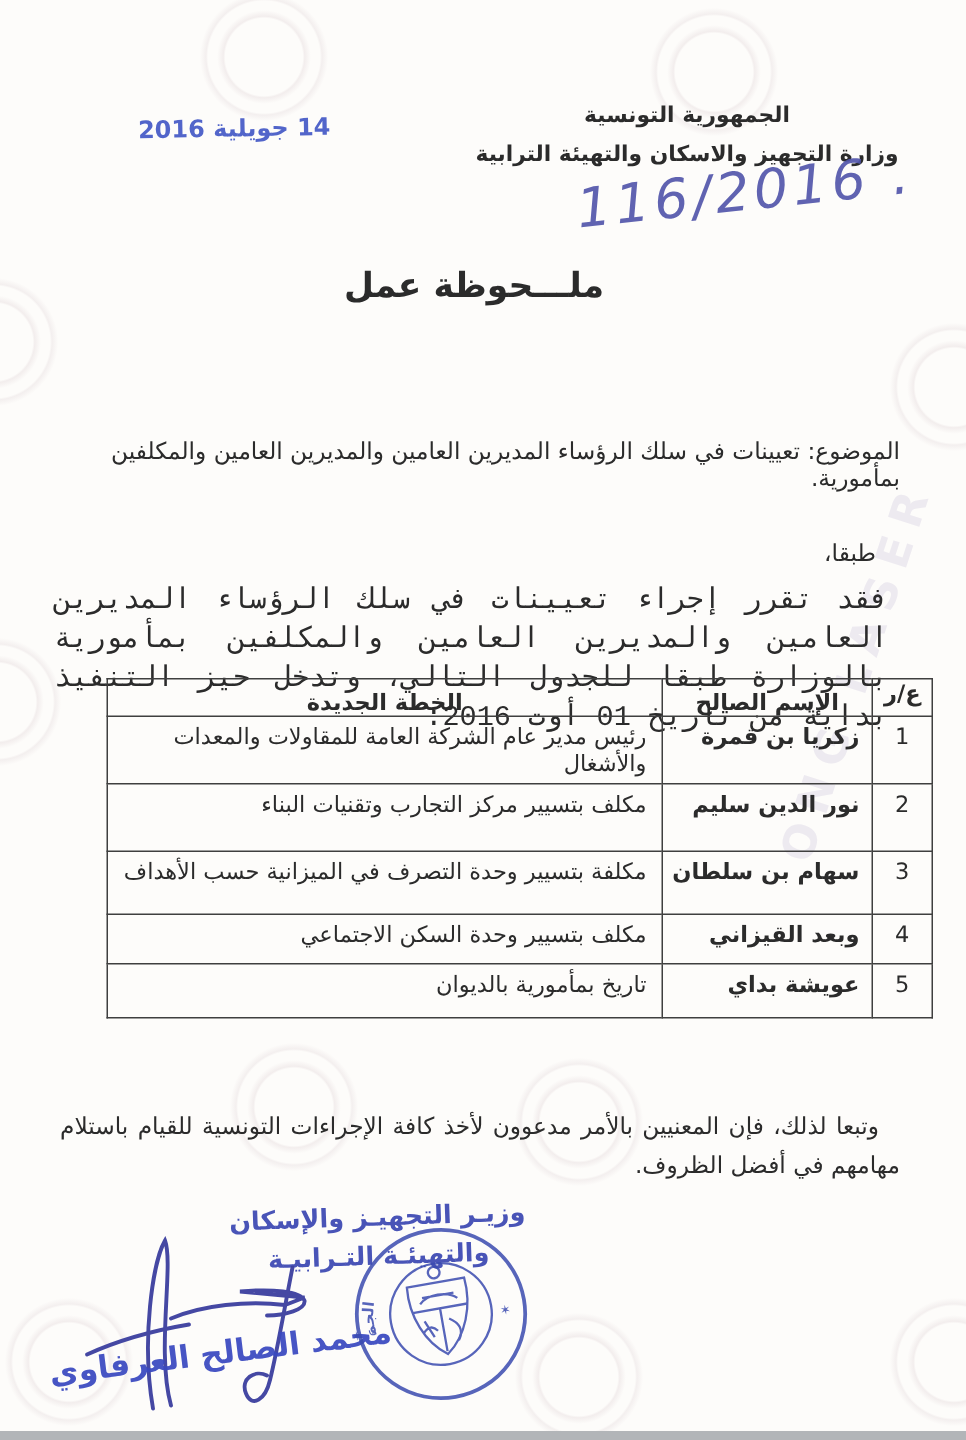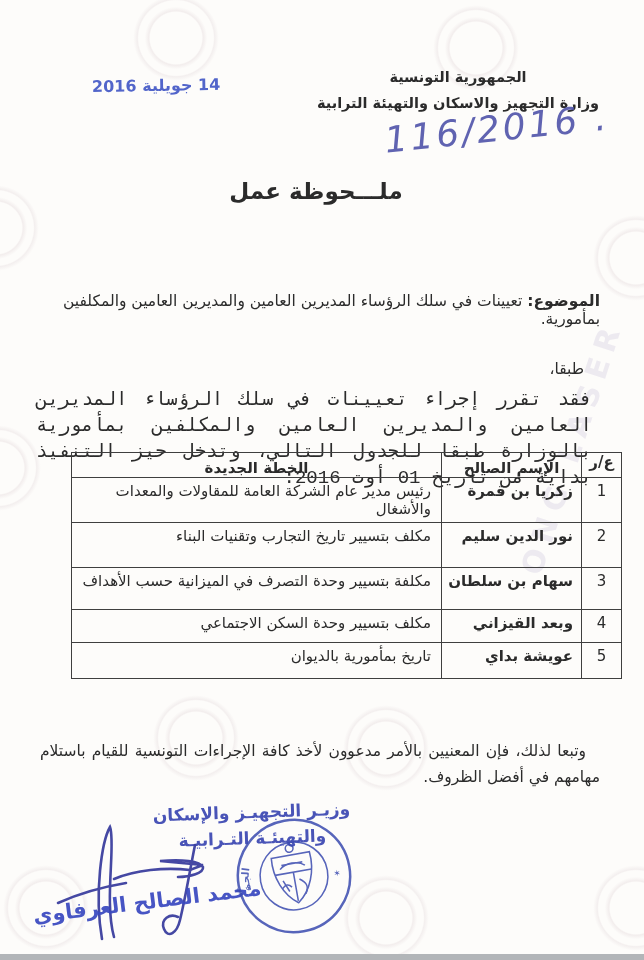--- a/index.html
+++ b/index.html
@@ -38,21 +38,21 @@
   .ref-number {
     position:absolute; top:108px; left:384px;
     direction:ltr; font-style:italic; font-size:36px; letter-spacing:3px;
     color:#5357ab; transform:rotate(-6deg); opacity:.92;
   }
   .doc-title {
     position:absolute; top:178px; left:0; right:12px;
     text-align:center; font-size:23px; font-weight:bold;
   }
   .subject { position:absolute; top:292px; right:44px; left:36px; font-size:15.5px; }
-  .subject-label { font-weight:bold; margin-left:5px; }
+  .subject-label { font-weight:normal; margin-left:5px; }
   .salutation { position:absolute; top:360px; right:60px; font-size:15.5px; }
   .body-par {
     position:absolute; top:387px; right:52px; left:36px;
     font-size:19px; line-height:26px; text-align:justify; text-align-last:right;font-family:Liberation Mono, monospace;
   }
   table.appt {
     position:absolute; top:452px; right:22px; width:550px;
     border-collapse:collapse; table-layout:fixed; font-size:15px;
   }
   table.appt th, table.appt td { border:1px solid #3f3f3f; vertical-align:top; }
@@ -131,21 +131,21 @@
       <th class="th-pos">الخطة الجديدة</th>
     </tr>
     <tr class="r1">
       <td class="c-num">1</td>
       <td class="c-name">زكريا بن قمرة</td>
       <td class="c-pos">رئيس مدير عام الشركة العامة للمقاولات والمعدات والأشغال</td>
     </tr>
     <tr class="r2">
       <td class="c-num">2</td>
       <td class="c-name">نور الدين سليم</td>
-      <td class="c-pos">مكلف بتسيير تاريخ التجارب وتقنيات البناء</td>
+      <td class="c-pos">مكلف بتسيير مركز التجارب وتقنيات البناء</td>
     </tr>
     <tr class="r3">
       <td class="c-num">3</td>
       <td class="c-name">سهام بن سلطان</td>
       <td class="c-pos">مكلفة بتسيير وحدة التصرف في الميزانية حسب الأهداف</td>
     </tr>
     <tr class="r4">
       <td class="c-num">4</td>
       <td class="c-name">وبعد القيزاني</td>
       <td class="c-pos">مكلف بتسيير وحدة السكن الاجتماعي</td>

